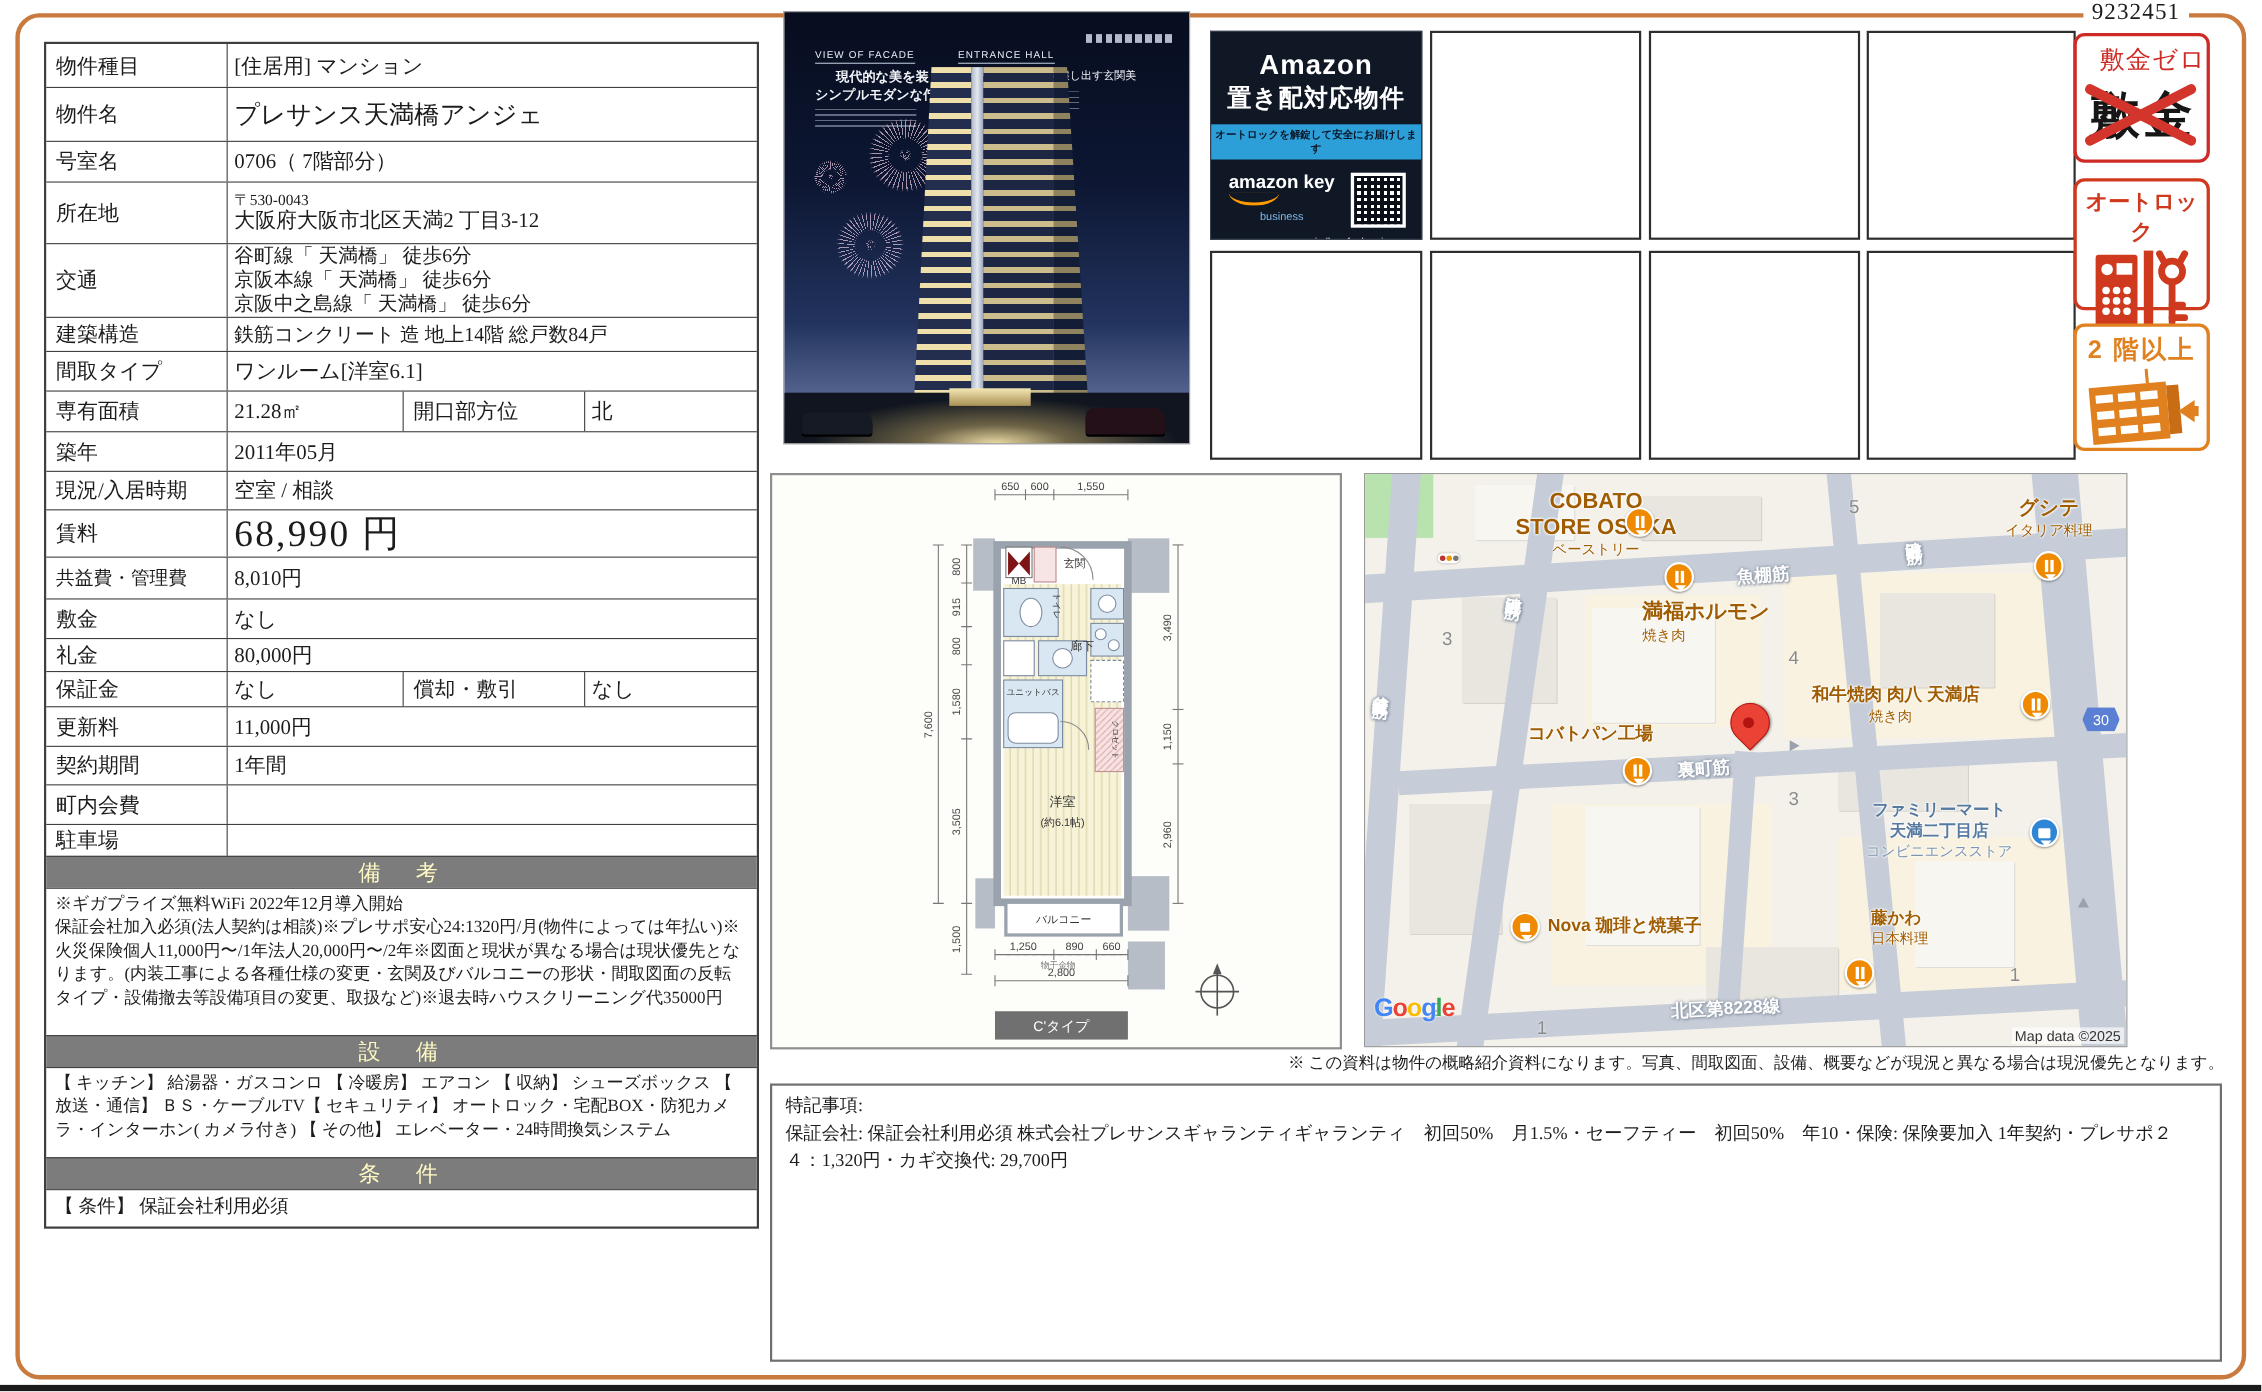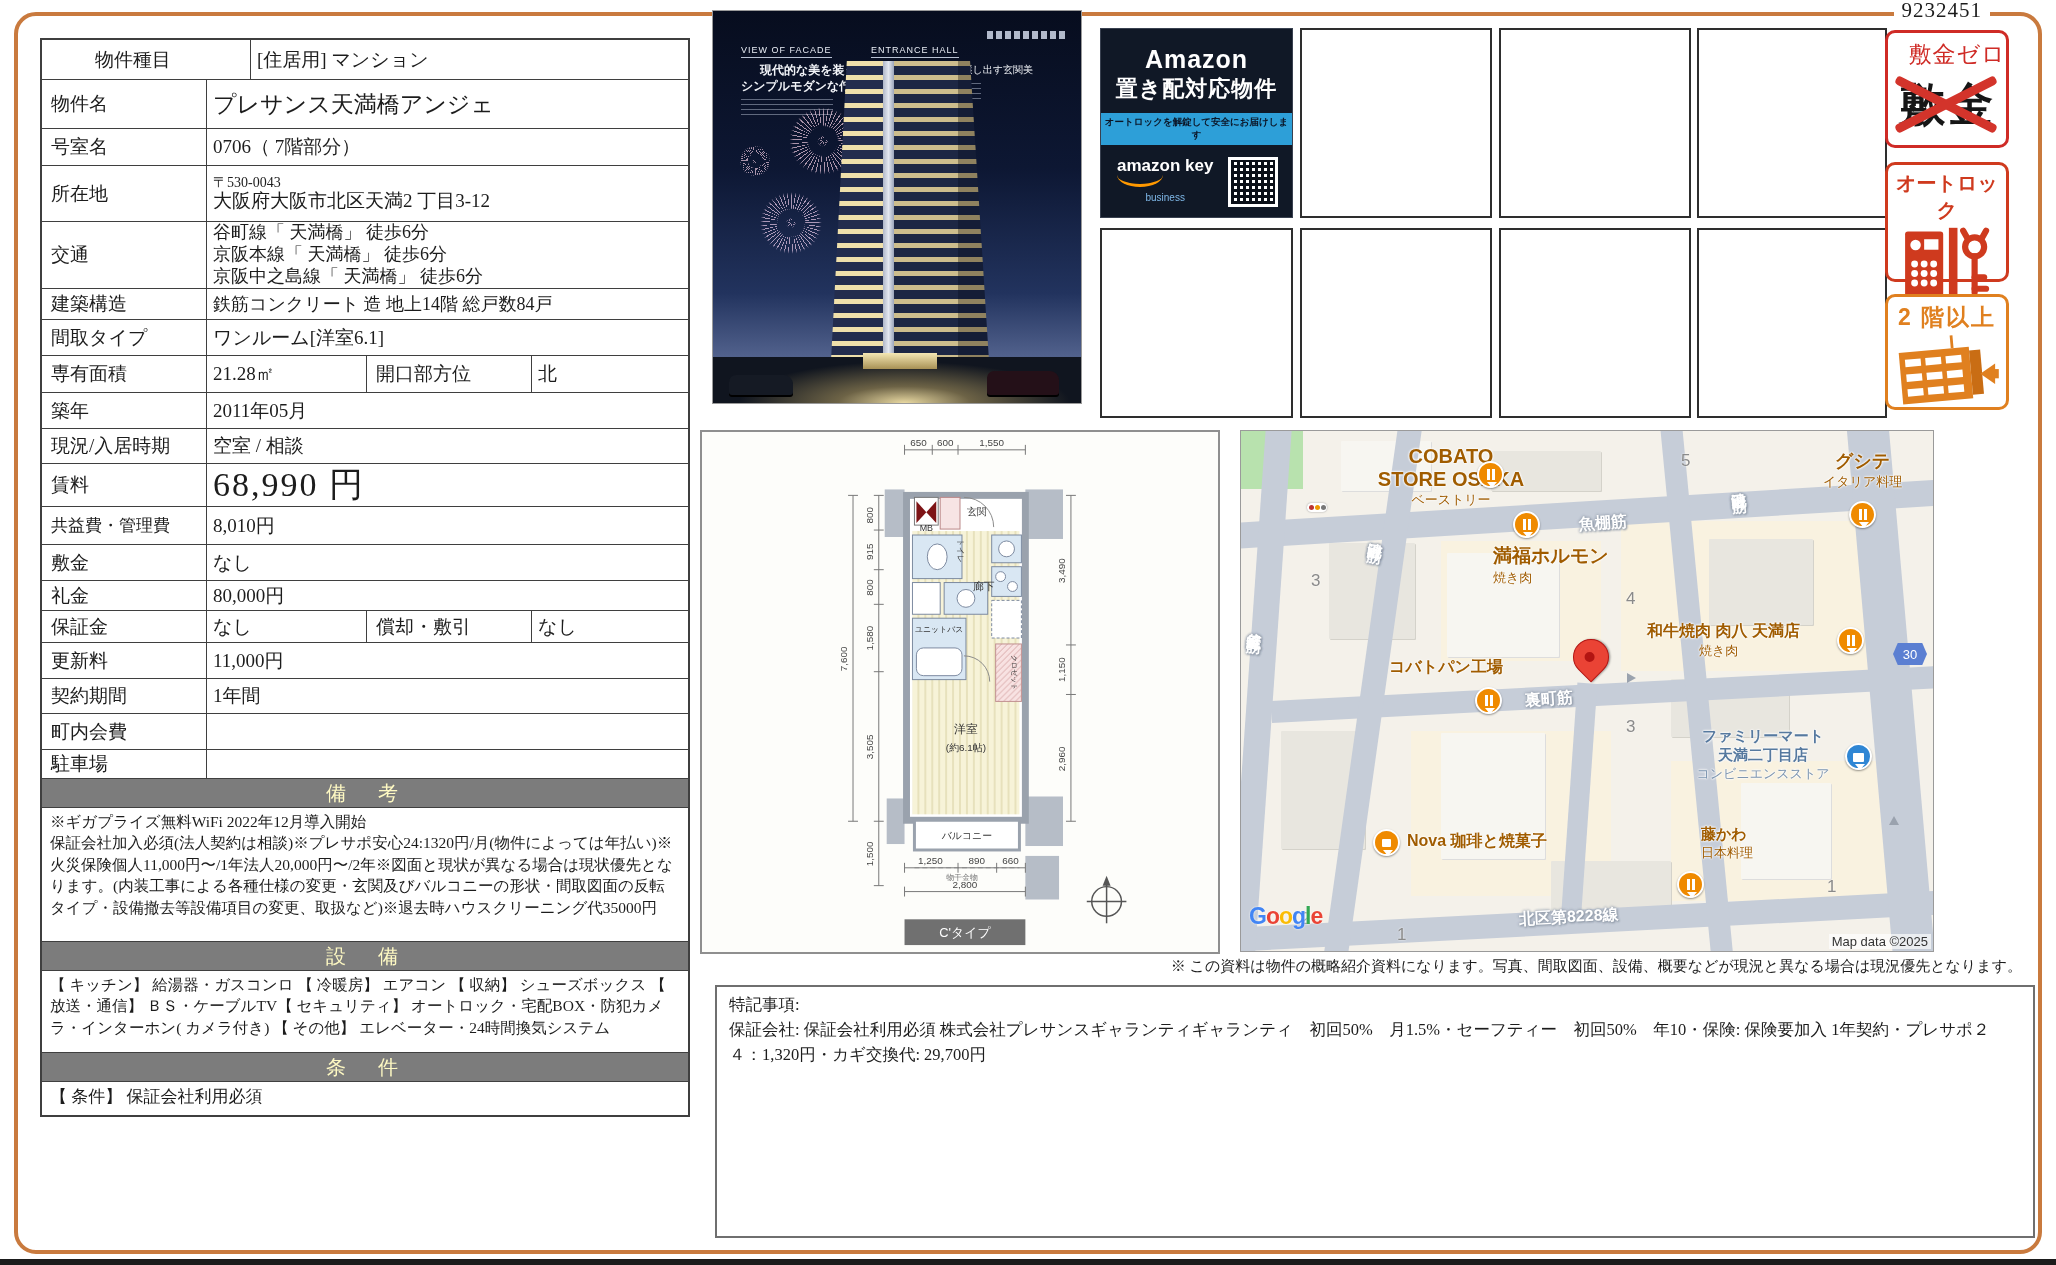--- a/index.html
+++ b/index.html
@@ -9,21 +9,21 @@
 
   
   .frame{position:absolute;left:14px;top:12px;width:2020px;height:1234px;
          border:4px solid #c97a3e;border-radius:22px;pointer-events:none;}
   .docnum{position:absolute;top:-2px;right:66px;font-size:21px;letter-spacing:1px;background:#fff;padding:0 8px;z-index:5;}
   .bottom-strip{position:absolute;left:0;bottom:0;width:100%;height:6px;background:#1b1b1b;}
 
   
   .proptable{position:absolute;left:40px;top:38px;width:650px;border:2px solid #3f3f3f;background:#fff;box-sizing:border-box;}
   .prow{display:flex;border-top:1.5px solid #3f3f3f;box-sizing:border-box;align-items:stretch;}
-  .prow:first-child{border-top:none;padding-left:44px;}
+  .prow:first-child{border-top:none;}
   .plabel{width:165px;flex:none;border-right:1.5px solid #3f3f3f;display:flex;align-items:center;
           padding:1px 4px 1px 9px;font-size:19px;box-sizing:border-box;}
   .pvalue{flex:1;display:flex;align-items:center;padding:1px 6px;font-size:19px;box-sizing:border-box;}
   .pv-mid{width:160px;flex:none;border-right:1.5px solid #3f3f3f;}
   .pl2{width:165px;flex:none;border-right:1.5px solid #3f3f3f;display:flex;align-items:center;
        padding:1px 4px 1px 9px;font-size:19px;box-sizing:border-box;}
   .v-big{font-size:23px;}
   .v-rent{font-size:34px;letter-spacing:2px;}
   .v-stack{flex-direction:column;align-items:flex-start;justify-content:center;}
   .zip{font-size:14px;line-height:1.1;}
@@ -125,21 +125,21 @@
   .gc0,.gc3{color:#4285F4}.gc1,.gc5{color:#EA4335}.gc2{color:#FBBC05}.gc4{color:#34A853}
   .mdata{position:absolute;font-size:13px;color:#333;background:rgba(255,255,255,.65);padding:0 3px;}
   .tlight{position:absolute;width:20px;height:9px;background:#fff;border-radius:5px;box-shadow:0 0 2px #999;display:flex;gap:1px;align-items:center;justify-content:center;}
   .tdot{width:5px;height:5px;border-radius:50%;}
   .arrow-up{position:absolute;width:0;height:0;border:5px solid transparent;border-bottom:9px solid #9aa2ae;}
   .arrow-right{position:absolute;width:0;height:0;border:5px solid transparent;border-left:9px solid #9aa2ae;}
 
   
   .note{position:absolute;left:700px;top:957px;width:1322px;text-align:right;font-size:15px;}
   .tokki{position:absolute;left:700px;top:985px;width:1320px;height:253px;border:2px solid #6f6f6f;
-         box-sizing:border-box;padding:6px 12px;font-size:16.5px;line-height:1.5;margin-left:15px;}
+         box-sizing:border-box;padding:6px 12px;font-size:16.5px;line-height:1.5;}
 </style>
 </head>
 <body>
 
 <div id="canvas">
   <div class="frame"></div>
   <div class="docnum">9232451</div>
 
   <div class="proptable">
     <div class="prow" style="height:39px">

